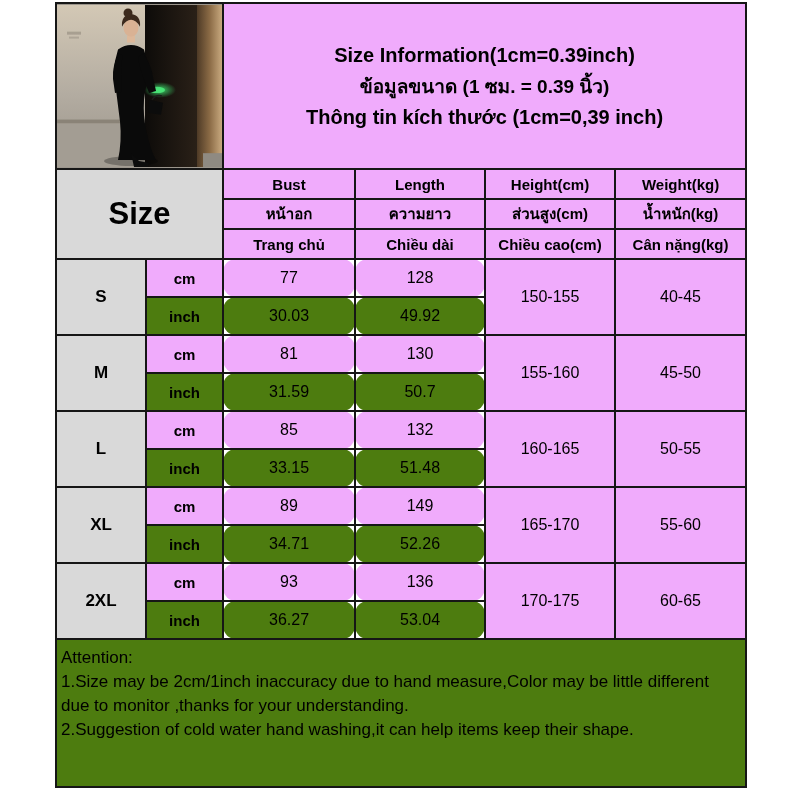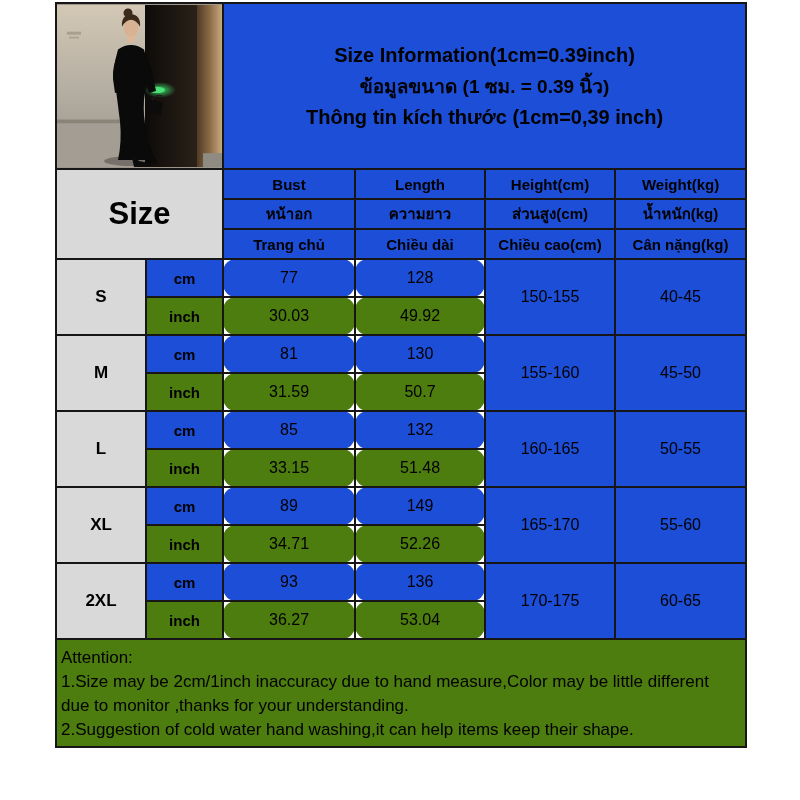--- a/index.html
+++ b/index.html
@@ -21,21 +21,21 @@
   td {
     border: 2px solid #161616;
     text-align: center;
     vertical-align: middle;
     padding: 0;
     overflow: hidden;
   }
 
   
   .bg-gray  { background: #d9d9d9; margin-left: 22px; }
-  .bg-light { background: #1d4ed8; }
+  .bg-light { background: #f0abfc; }
   .bg-white { background: #4d7c0f; }
 
   
   .photo-td { height: 166px; padding: 0; background: #9b958c; }
   .photo-td svg { display: block; width: 100%; height: 162px; }
   .title-td { vertical-align: middle; }
   .title-line-en, .title-line-vi { font-weight: bold; font-size: 20px; line-height: 31px; }
   .title-line-th { font-weight: bold; font-size: 19px; line-height: 31px; text-align: center; }
 
   
@@ -45,21 +45,21 @@
 
   
   tr.data-row { height: 38px; }
   .size-label { font-weight: bold; font-size: 17px; }
   .unit  { font-weight: bold; font-size: 15px; }
   .val   { font-size: 16px; border-radius: 13px; }
   .range { font-size: 16px; text-align: center; }
 
   
   .attention-td {
-    height: 108px;
+    height: 148px;
     vertical-align: top;
     text-align: left;
     padding: 6px 6px 0 4px;
     font-size: 17px;
     line-height: 24px;
   }
 </style>
 </head>
 <body>
 

